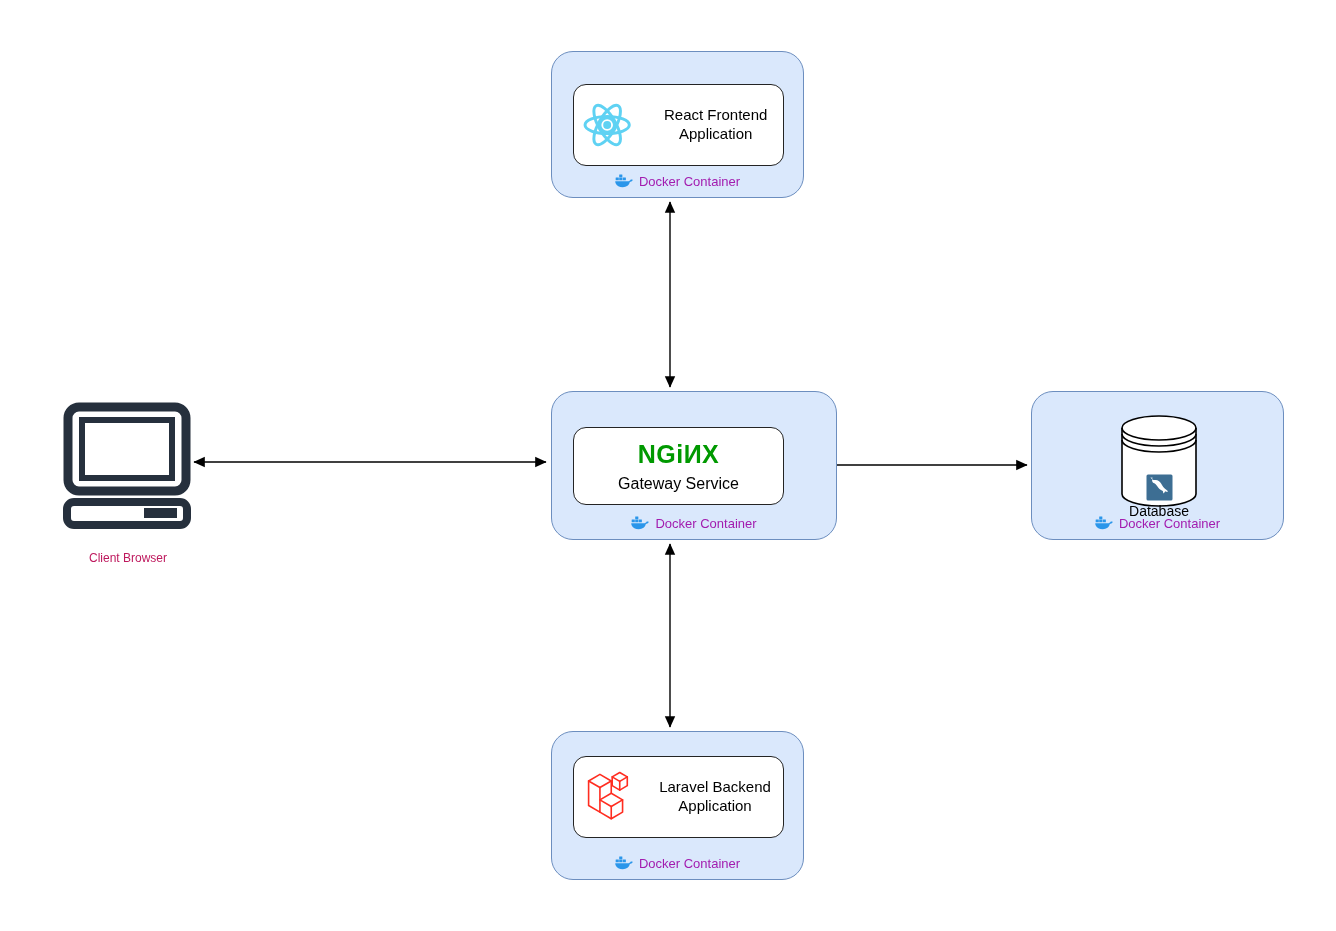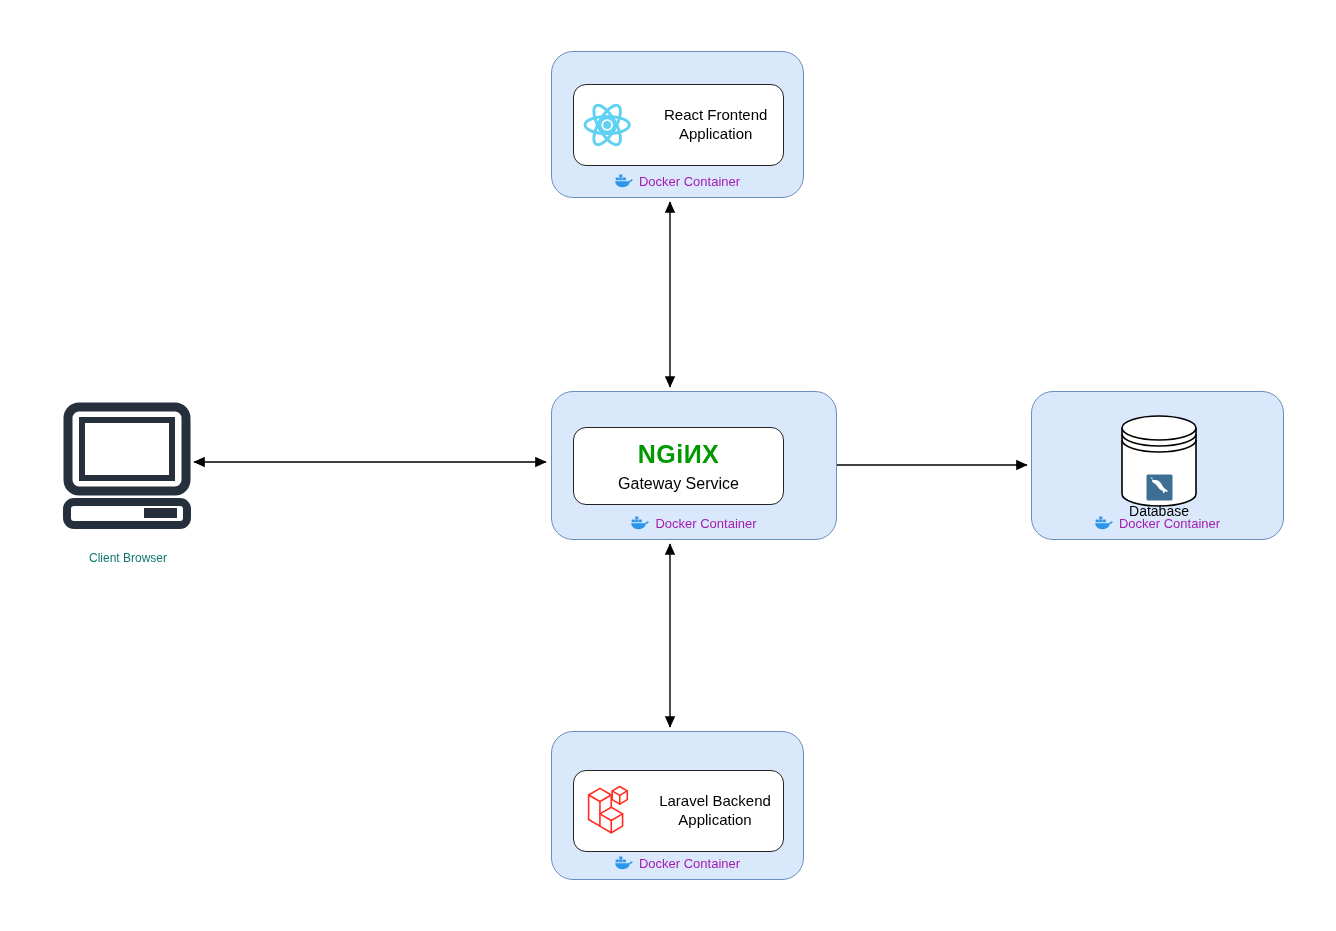--- a/index.html
+++ b/index.html
@@ -31,21 +31,21 @@
   .gateway-subtitle { font-size:16px; color:#000; }
   .docker-badge {
     position:absolute; left:0; right:0; bottom:6px; height:20px;
     display:flex; align-items:center; justify-content:center; gap:6px;
     font-size:13px; color:#a21caf;
   }
   .db-overlay { position:absolute; display:flex; flex-direction:column; align-items:center; }
   .db-label { font-size:14px; color:#000; margin-top:2px; }
   .client-label {
     position:absolute; left:60px; top:551px; width:136px; text-align:center;
-    font-size:12px; color:#0f766e;
+    font-size:12px; color:#be185d;
   }
 </style>
 </head>
 <body>
 
 <div class="canvas">
 
   <svg class="wires" width="1336" height="931" viewBox="0 0 1336 931">
     <defs>
       <marker id="ah" viewBox="0 0 12 12" markerWidth="13" markerHeight="13" refX="11" refY="6" orient="auto-start-reverse" markerUnits="userSpaceOnUse">
@@ -127,21 +127,21 @@
           <rect x="5.6" y="4.4" width="4.2" height="3.6" rx="0.4"></rect>
           <rect x="10.3" y="4.4" width="4.2" height="3.6" rx="0.4"></rect>
           <path d="M0.3,9.3 L17.3,9.3 C18.8,9.3 20,8.6 20.7,7.3 C21.9,7.0 23.1,7.2 23.7,7.6 C23.3,8.6 22.4,9.5 21.2,9.9 C20.8,10.05 20.3,10.1 19.8,10.1 C19.1,14.6 15.3,17.3 10.4,17.3 C5.8,17.3 2.3,15.4 0.8,12.1 C0.5,11.3 0.3,10.3 0.3,9.3 Z"></path>
         </g>
       </svg>
       <span>Docker Container</span>
     </div>
   </div>
 
   <div class="container-node" style="left:551px; top:731px; width:253px; height:149px;">
-    <div class="inner-box inner-row" style="top:38px;">
+    <div class="inner-box inner-row" style="top:24px;">
       <svg width="54" height="56" viewBox="0 0 52 54">
         <g fill="none" stroke="#ff2d20" stroke-width="1.7" stroke-linejoin="round" stroke-linecap="round">
           <path d="M19,3 L31,10 L19,17 L7,10 Z"></path>
           <path d="M7,10 L7,36 L19,43 L19,17"></path>
           <path d="M31,10 L31,23"></path>
           <path d="M31,23 L43,30 L31,37 L19,30 Z"></path>
           <path d="M43,30 L43,43 L31,50 L19,43"></path>
           <path d="M31,37 L31,50"></path>
           <path d="M40,1 L48,5.7 L40,10.4 L32,5.7 Z"></path>
           <path d="M32,5.7 L32,15 L40,19.7 L40,10.4"></path>

